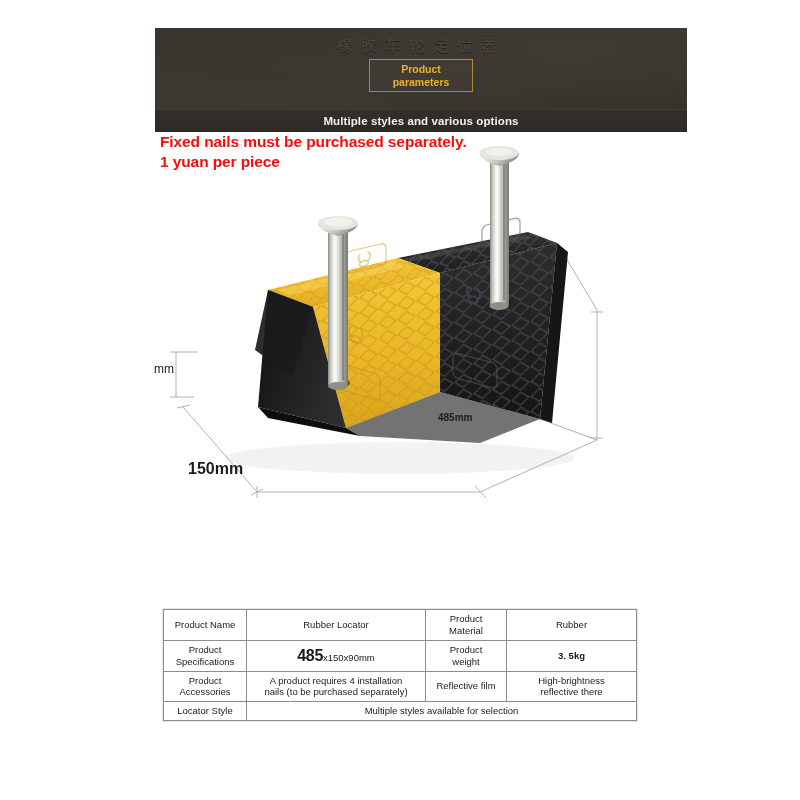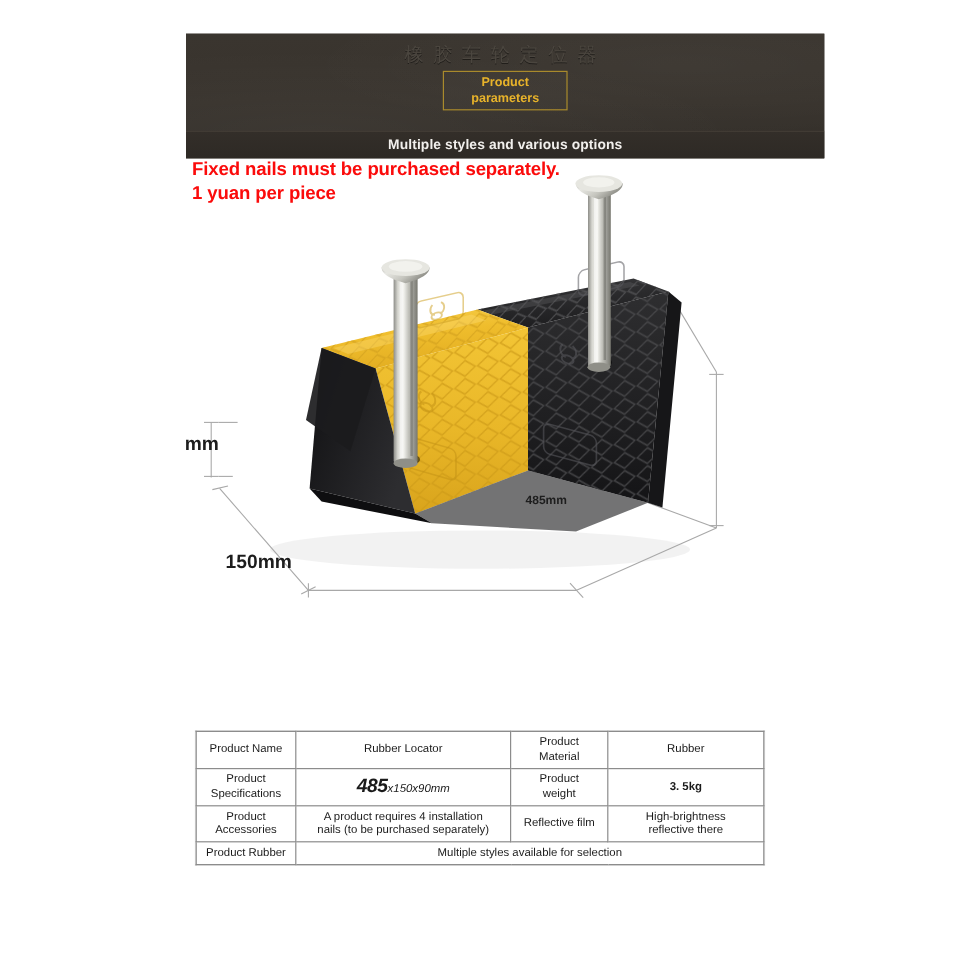--- a/index.html
+++ b/index.html
@@ -112,21 +112,21 @@
   }
   .product-svg { display: block; width: 480px; height: 370px; }
 
   .dim-label {
     position: absolute;
     font-family: "Liberation Sans", sans-serif;
     color: #1d1d1d;
     font-weight: bold;
     white-space: nowrap;
   }
-  .dim-height { left: 4px; top: 222px; font-size: 16px; font-weight: bold; }
+  .dim-height { left: 4px; top: 222px; font-size: 12px; font-weight: normal; }
   .dim-width  { left: 38px; top: 320px; font-size: 16px; }
   .dim-length { left: 288px; top: 272px; font-size: 10px; }
 
   
   .spec-table-wrap {
     position: absolute;
     left: 163px;
     top: 609px;
     width: 474px;
   }
@@ -153,21 +153,20 @@
   }
   td.val-big {
     font-size: 15px;
     text-align: left;
     padding-left: 11px;
   }
   td.val-spec {
     text-align: left;
     padding-left: 11px;
     font-size: 13px;
-    font-style: italic;
   }
   td.val-spec .lead {
     font-size: 16px;
     font-weight: bold;
     letter-spacing: -0.3px;
   }
   td.val-weight {
     font-size: 15px;
     font-weight: bold;
     text-align: left;
@@ -409,18 +408,18 @@
     <tr>
       <td class="lbl" style="white-space:pre-line">Product
 Accessories</td>
       <td class="val-small" style="white-space:pre-line">A product requires 4 installation
 nails (to be purchased separately)</td>
       <td class="lbl">Reflective film</td>
       <td class="val-center-small" style="white-space:pre-line">High-brightness
 reflective there</td>
     </tr>
     <tr>
-      <td class="lbl">Product Rubber</td>
+      <td class="lbl">Locator Style</td>
       <td class="val-red" colspan="3">Multiple styles available for selection</td>
     </tr>
   </tbody>
     </table>
 </div>
 
 </body></html>

